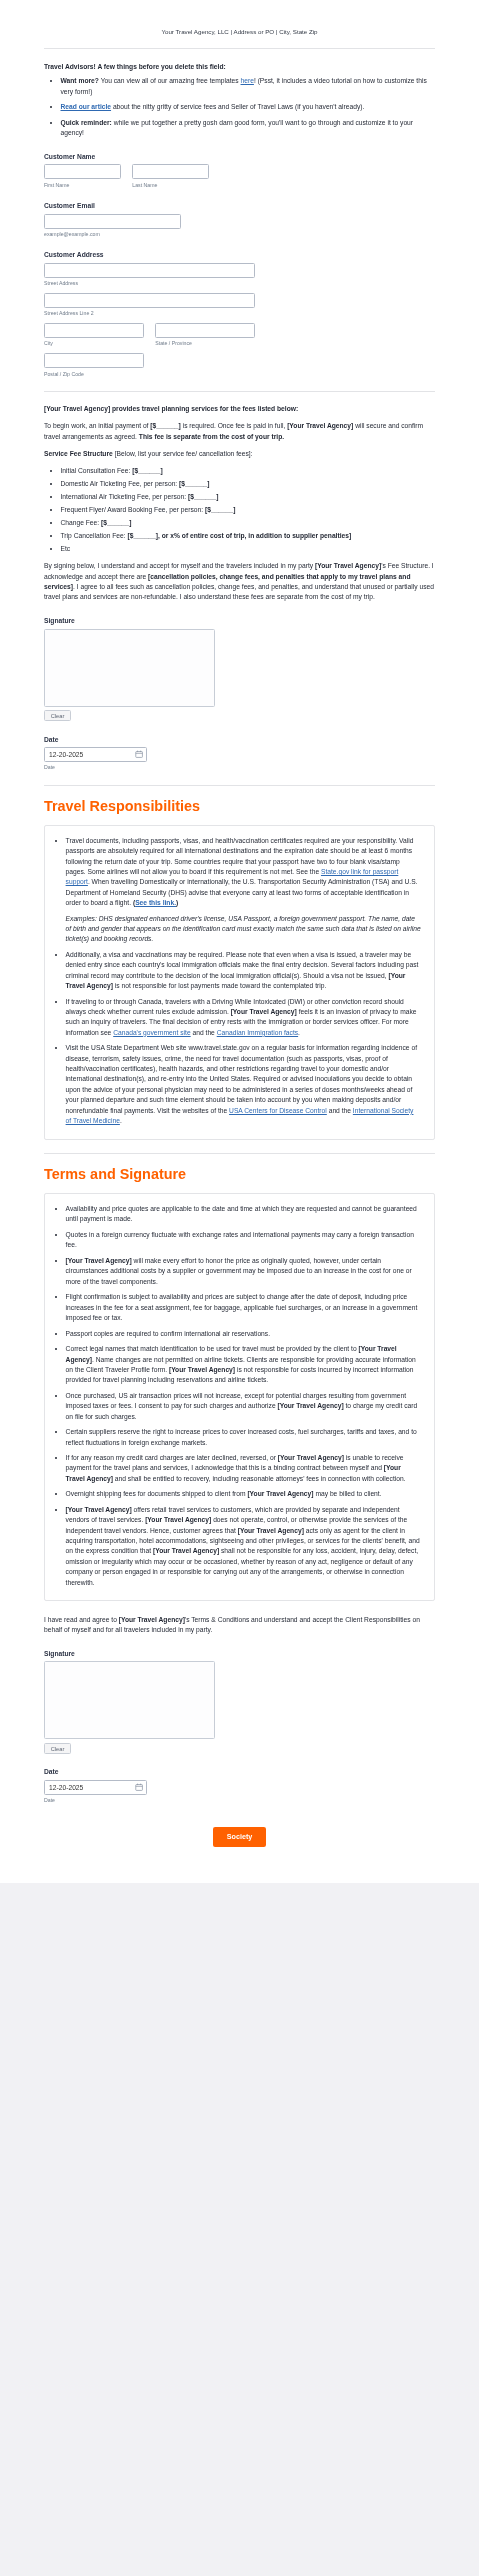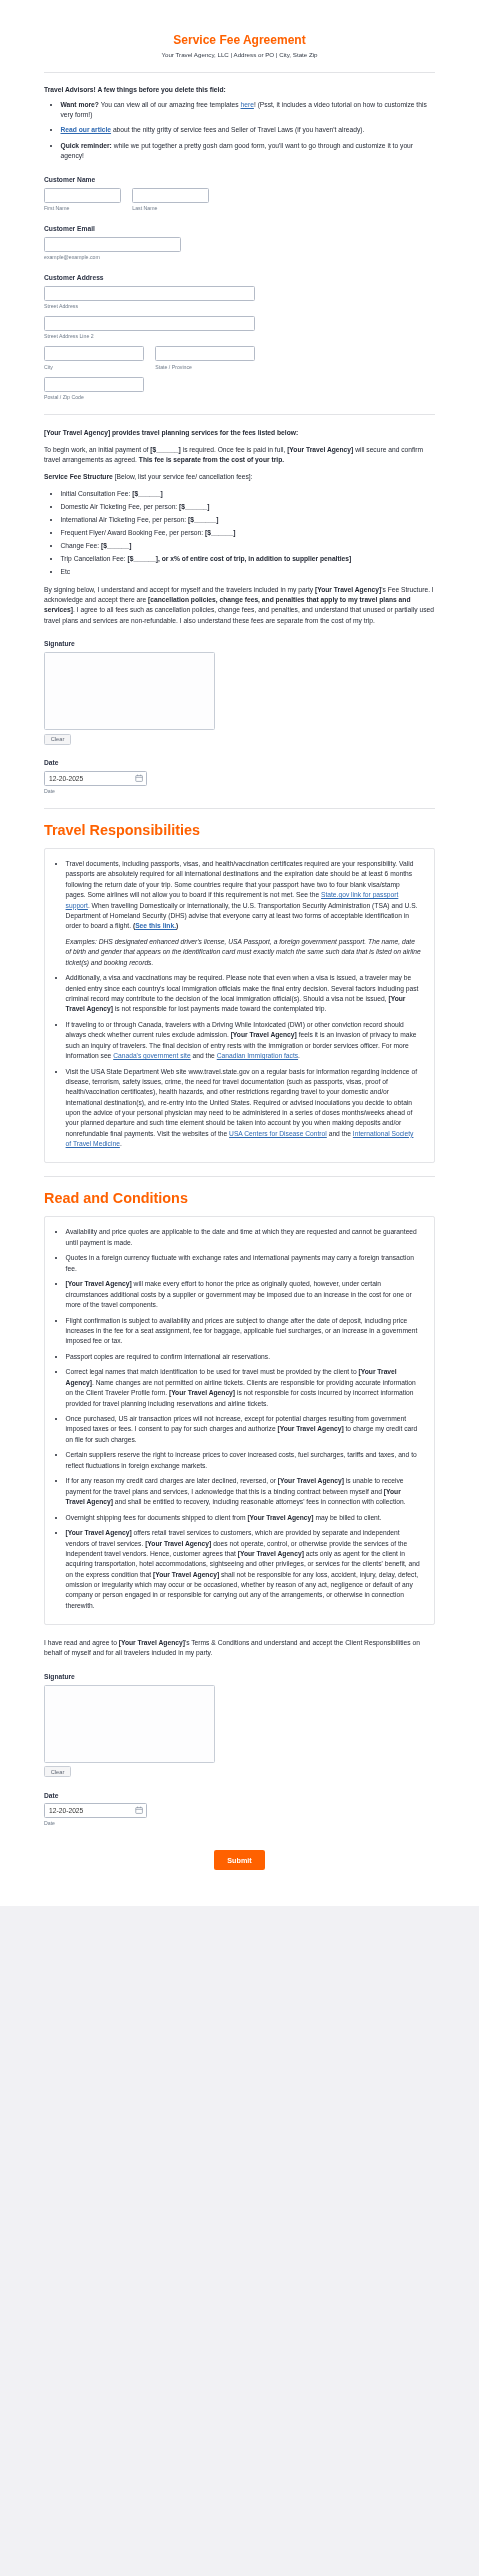--- a/index.html
+++ b/index.html
@@ -129,21 +129,20 @@
     cursor: pointer;
     font-family: "Liberation Sans", sans-serif;
   }
 </style>
 </head>
 <body>
 
 <div class="page">
   <div class="card">
 
-    <h1 class="form-title">Service Fee Agreement</h1>
     <div class="form-subtitle">Your Travel Agency, LLC | Address or PO | City, State Zip</div>
 
     <hr class="divider">
 
     <p class="intro-heading">Travel Advisors!  A few things before you delete this field:</p>
     <ul class="bullets">
       <li><b>Want more?</b> You can view all of our amazing free templates <a class="lnk">here</a>! (Psst, it includes a video tutorial on how to customize this very form!)</li>
       <li><b><a class="lnk">Read our article</a></b> about the nitty gritty of service fees and Seller of Travel Laws (if you haven't already).</li>
       <li><b>Quick reminder:</b> while we put together a pretty gosh darn good form, you'll want to go through and customize it to your agency!</li>
     </ul>
@@ -243,21 +242,21 @@
         <li>Travel documents, including passports, visas, and health/vaccination certificates required are your responsibility. Valid passports are absolutely required for all international destinations and the expiration date should be at least 6 months following the return date of your trip. Some countries require that your passport have two to four blank visa/stamp pages. Some airlines will not allow you to board if this requirement is not met. See the <a class="lnk">State.gov link for passport support</a>. When travelling Domestically or internationally, the U.S. Transportation Security Administration (TSA) and U.S. Department of Homeland Security (DHS) advise that everyone carry at least two forms of acceptable identification in order to board a flight. <b>(<a class="lnk">See this link.</a>)</b></li>
         <li class="no-bullet"><i>Examples: DHS designated enhanced driver's license, USA Passport, a foreign government passport. The name, date of birth and gender that appears on the identification card must exactly match the same such data that is listed on airline ticket(s) and booking records.</i></li>
         <li>Additionally, a visa and vaccinations may be required. Please note that even when a visa is issued, a traveler may be denied entry since each country's local immigration officials make the final entry decision. Several factors including past criminal record may contribute to the decision of the local immigration official(s). Should a visa not be issued, <b>[Your Travel Agency]</b> is not responsible for lost payments made toward the contemplated trip.</li>
         <li>If traveling to or through Canada, travelers with a Driving While Intoxicated (DWI) or other conviction record should always check whether current rules exclude admission. <b>[Your Travel Agency]</b> feels it is an invasion of privacy to make such an inquiry of travelers. The final decision of entry rests with the immigration or border services officer. For more information see <a class="lnk">Canada's government site</a> and the <a class="lnk">Canadian Immigration facts</a>.</li>
         <li>Visit the USA State Department Web site www.travel.state.gov on a regular basis for information regarding incidence of disease, terrorism, safety issues, crime, the need for travel documentation (such as passports, visas, proof of health/vaccination certificates), health hazards, and other restrictions regarding travel to your domestic and/or international destination(s), and re-entry into the United States. Required or advised inoculations you decide to obtain upon the advice of your personal physician may need to be administered in a series of doses months/weeks ahead of your planned departure and such time element should be taken into account by you when making deposits and/or nonrefundable final payments. Visit the websites of the <a class="lnk">USA Centers for Disease Control</a> and the <a class="lnk">International Society of Travel Medicine</a>.</li>
       </ul>
     </div>
 
     <hr class="divider">
 
-    <h2 class="section-heading">Read and Conditions</h2>
+    <h2 class="section-heading">Terms and Signature</h2>
 
     <div class="bullets-box">
       <ul class="bullets">
         <li>Availability and price quotes are applicable to the date and time at which they are requested and cannot be guaranteed until payment is made.</li>
         <li>Quotes in a foreign currency fluctuate with exchange rates and international payments may carry a foreign transaction fee.</li>
         <li><b>[Your Travel Agency]</b> will make every effort to honor the price as originally quoted, however, under certain circumstances additional costs by a supplier or government may be imposed due to an increase in the cost for one or more of the travel components.</li>
         <li>Flight confirmation is subject to availability and prices are subject to change after the date of deposit, including price increases in the fee for a seat assignment, fee for baggage, applicable fuel surcharges, or an increase in a government imposed fee or tax.</li>
         <li>Passport copies are required to confirm international air reservations.</li>
         <li>Correct legal names that match identification to be used for travel must be provided by the client to <b>[Your Travel Agency]</b>. Name changes are not permitted on airline tickets. Clients are responsible for providing accurate information on the Client Traveler Profile form. <b>[Your Travel Agency]</b> is not responsible for costs incurred by incorrect information provided for travel planning including reservations and airline tickets.</li>
         <li>Once purchased, US air transaction prices will not increase, except for potential charges resulting from government imposed taxes or fees. I consent to pay for such charges and authorize <b>[Your Travel Agency]</b> to charge my credit card on file for such charges.</li>
@@ -286,19 +285,19 @@
               <line x1="1.5" y1="6.5" x2="14.5" y2="6.5" stroke="#8a93a3" stroke-width="1.4"></line>
               <line x1="5" y1="1.2" x2="5" y2="4" stroke="#8a93a3" stroke-width="1.4"></line>
               <line x1="11" y1="1.2" x2="11" y2="4" stroke="#8a93a3" stroke-width="1.4"></line>
             </svg>
         </span>
       </div>
       <div class="sub">Date</div>
     </div>
 
     <div class="submit-row">
-      <button class="submit-btn">Submit</button>
+      <button class="submit-btn">Society</button>
     </div>
 
   </div>
 
 </div>
 
 
 </body></html>

